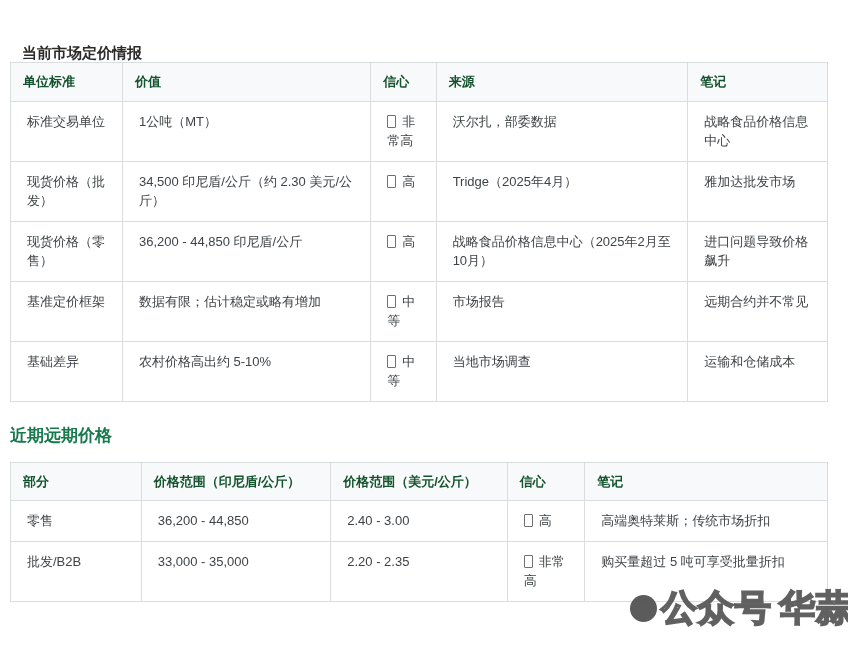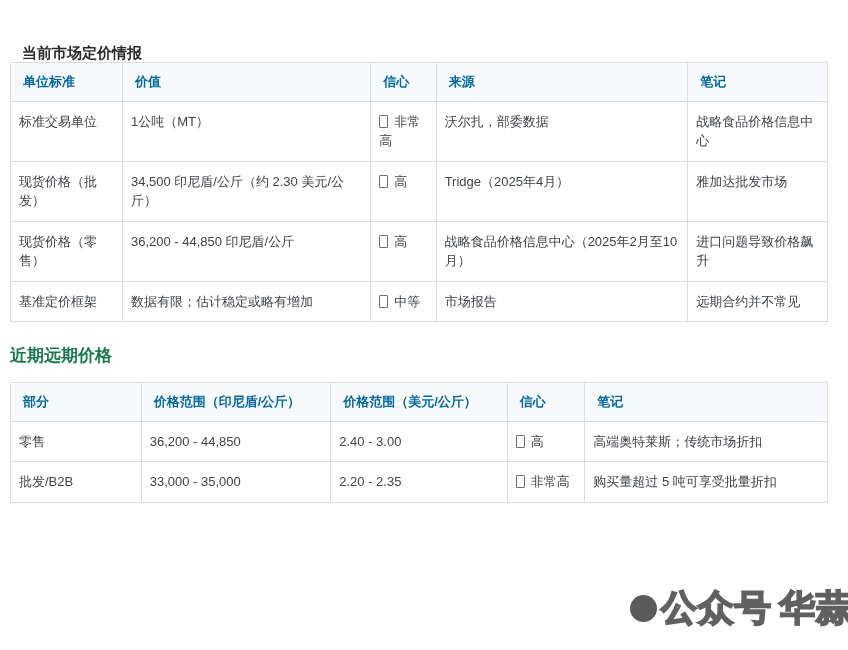--- a/index.html
+++ b/index.html
@@ -19,26 +19,26 @@
     font-size:17px;font-weight:700;color:#177a4c;line-height:1.2;
   }
   .section-heading.first{margin:37px 0 16px 0;}
   .section-heading.second{margin:24px 0 16px 0;}
 
   table.data-table{
     width:818px;border-collapse:collapse;table-layout:fixed;
     font-size:13px;
   }
   table.data-table th{
-    background:#f8f9fa;color:#0369a1;font-weight:700;text-align:left;
+    background:#f8f9fa;color:#14532d;font-weight:700;text-align:left;
     padding:9px 12px;border:1px solid #dadde0;line-height:1.5;
     vertical-align:top;
   }
   table.data-table td{
-    padding:10px 8px;border:1px solid #dadde0;line-height:1.5;
+    padding:10px 16px;border:1px solid #dadde0;line-height:1.5;
     vertical-align:top;color:#3f4347;background:#ffffff;
     word-break:break-word;
   }
 
   
   .tofu{
     display:inline-block;width:9px;height:13px;
     border:1px solid #6f6f6f;border-radius:1px;
     margin-right:6px;vertical-align:-2px;
     box-sizing:border-box;
@@ -110,20 +110,27 @@
           <td>战略食品价格信息中心（2025年2月至10月）</td>
           <td>进口问题导致价格飙升</td>
         </tr>
         <tr>
           <td>基准定价框架</td>
           <td>数据有限；估计稳定或略有增加</td>
           <td><span class="tofu"></span><span>中等</span></td>
           <td>市场报告</td>
           <td>远期合约并不常见</td>
         </tr>
+        <tr>
+          <td>基础差异</td>
+          <td>农村价格高出约 5-10%</td>
+          <td><span class="tofu"></span><span>中等</span></td>
+          <td>当地市场调查</td>
+          <td>运输和仓储成本</td>
+        </tr>
       </tbody>
     </table>
 
   <h2 class="section-heading second">近期远期价格</h2>
   <table class="data-table">
       <colgroup>
         <col style="width: 16%;">
         <col style="width: 23.2%;">
         <col style="width: 21.6%;">
         <col style="width: 9.5%;">

